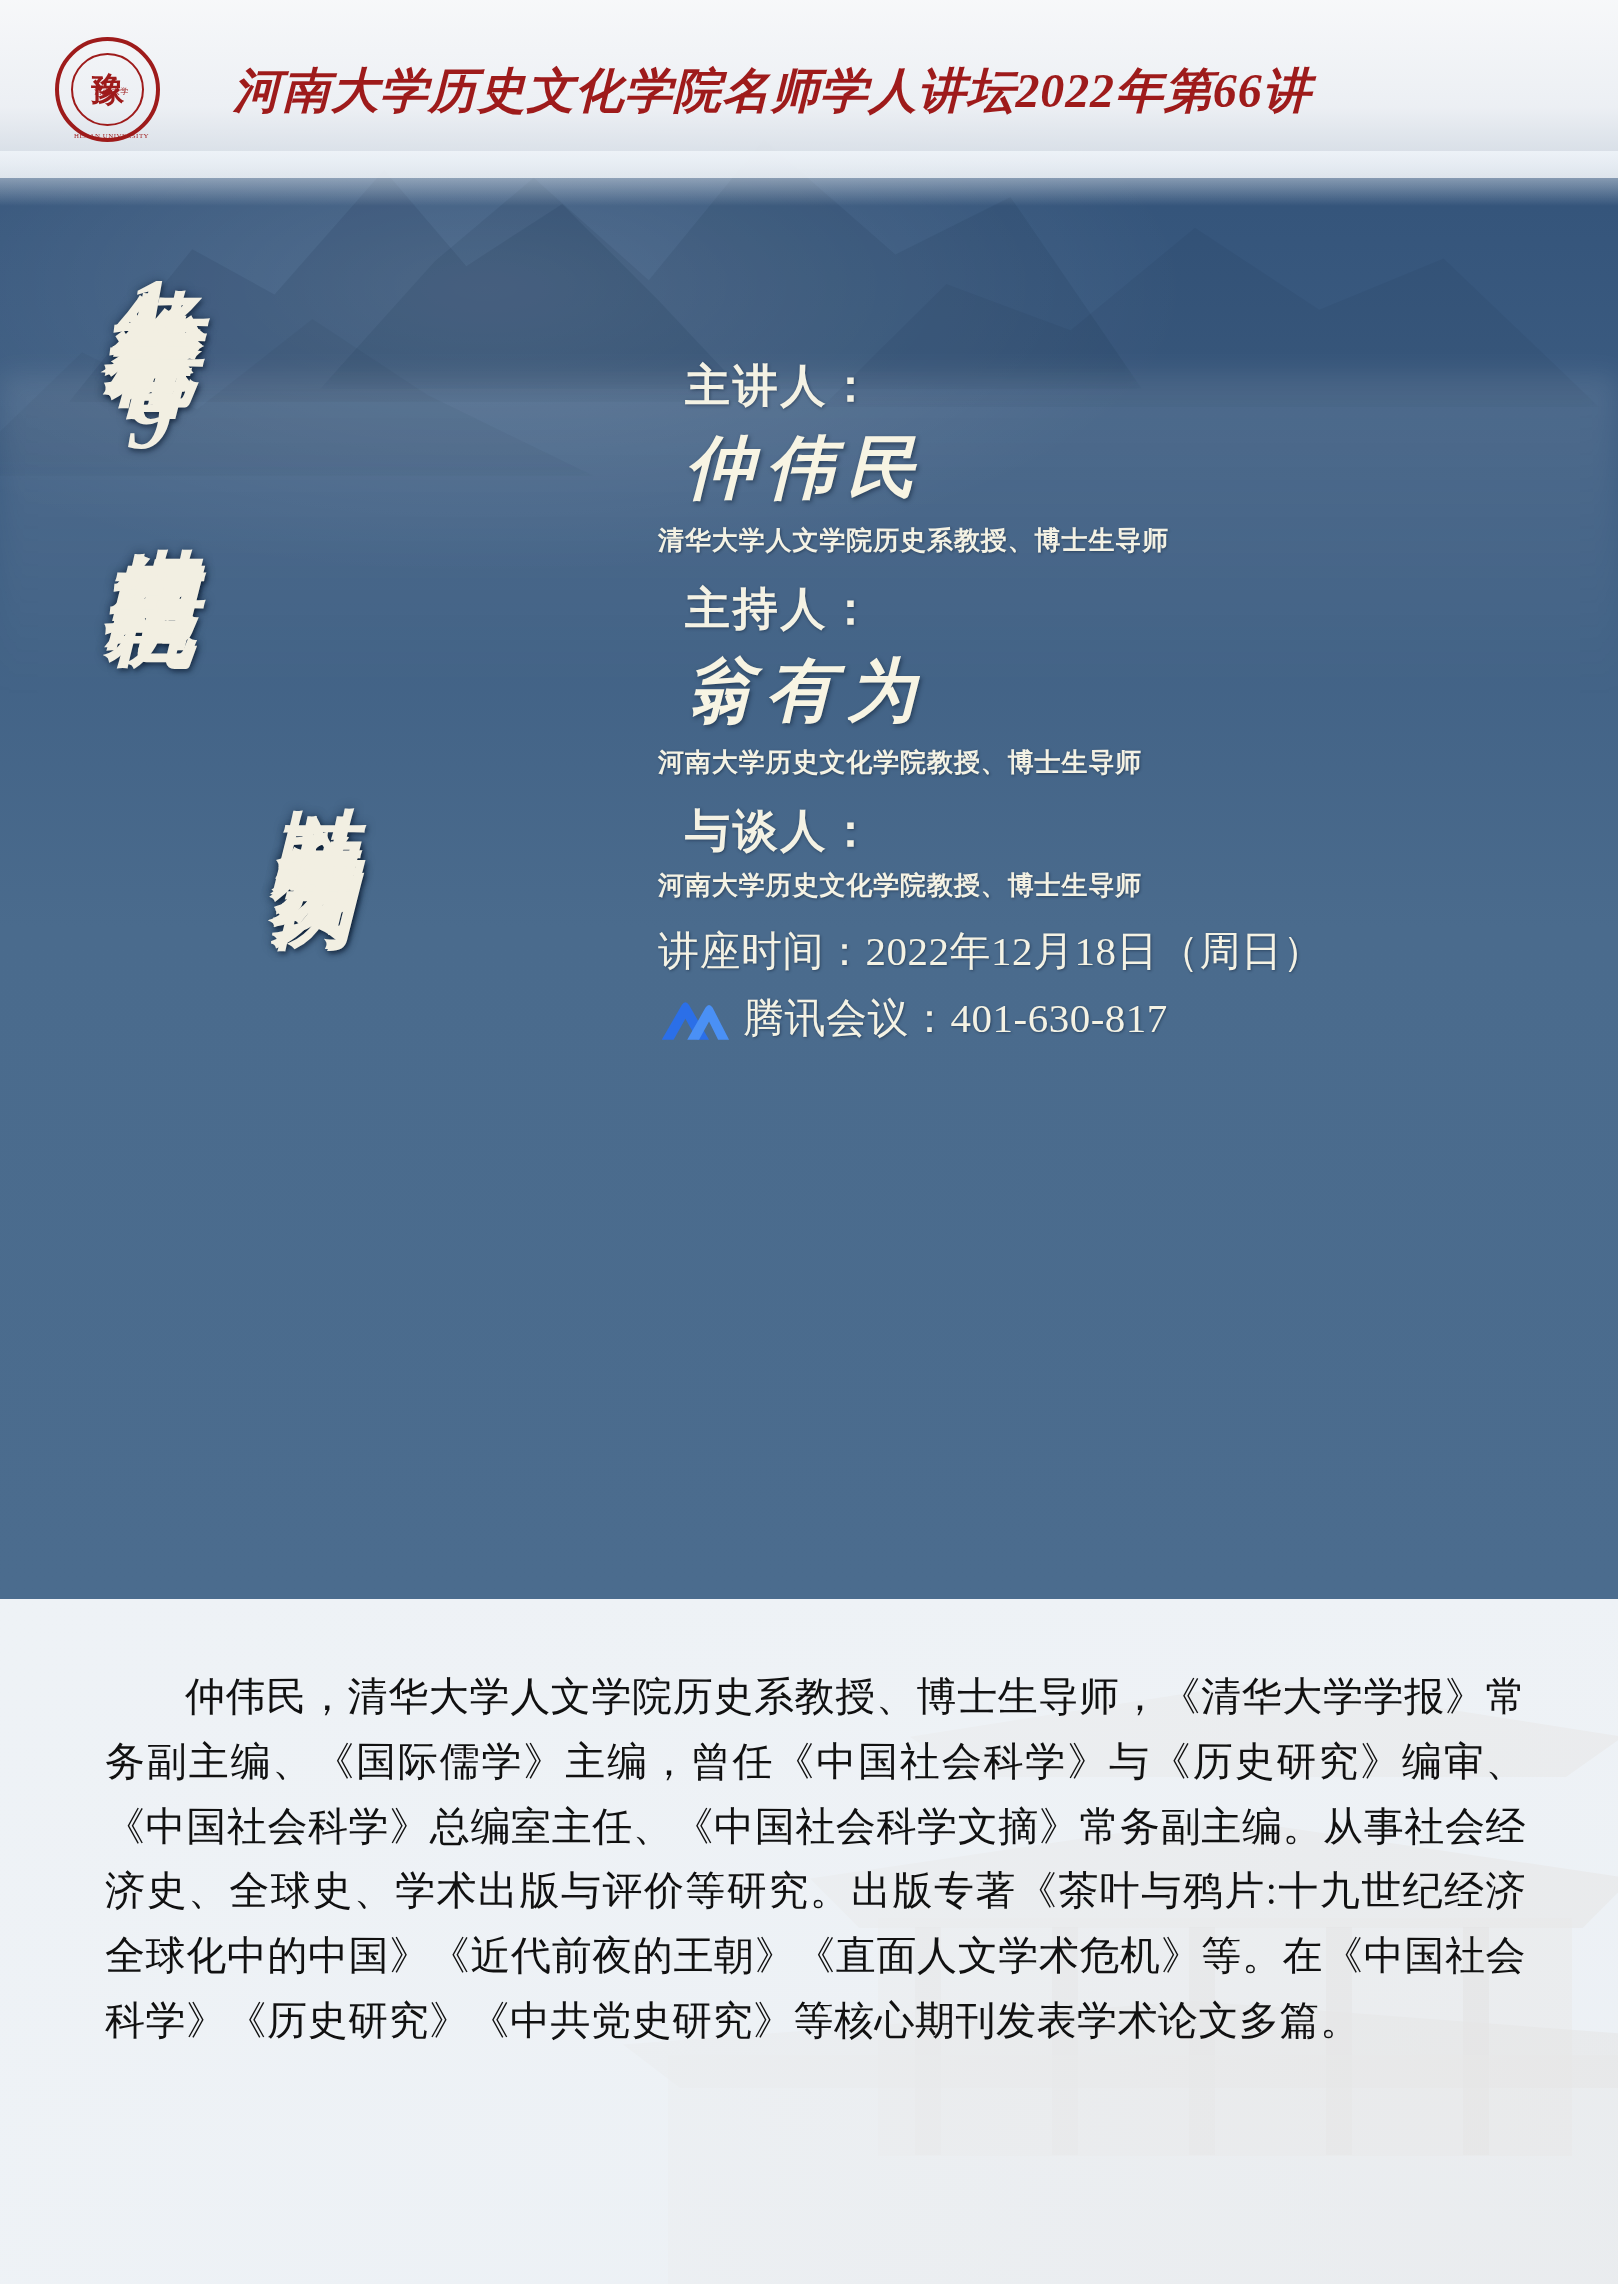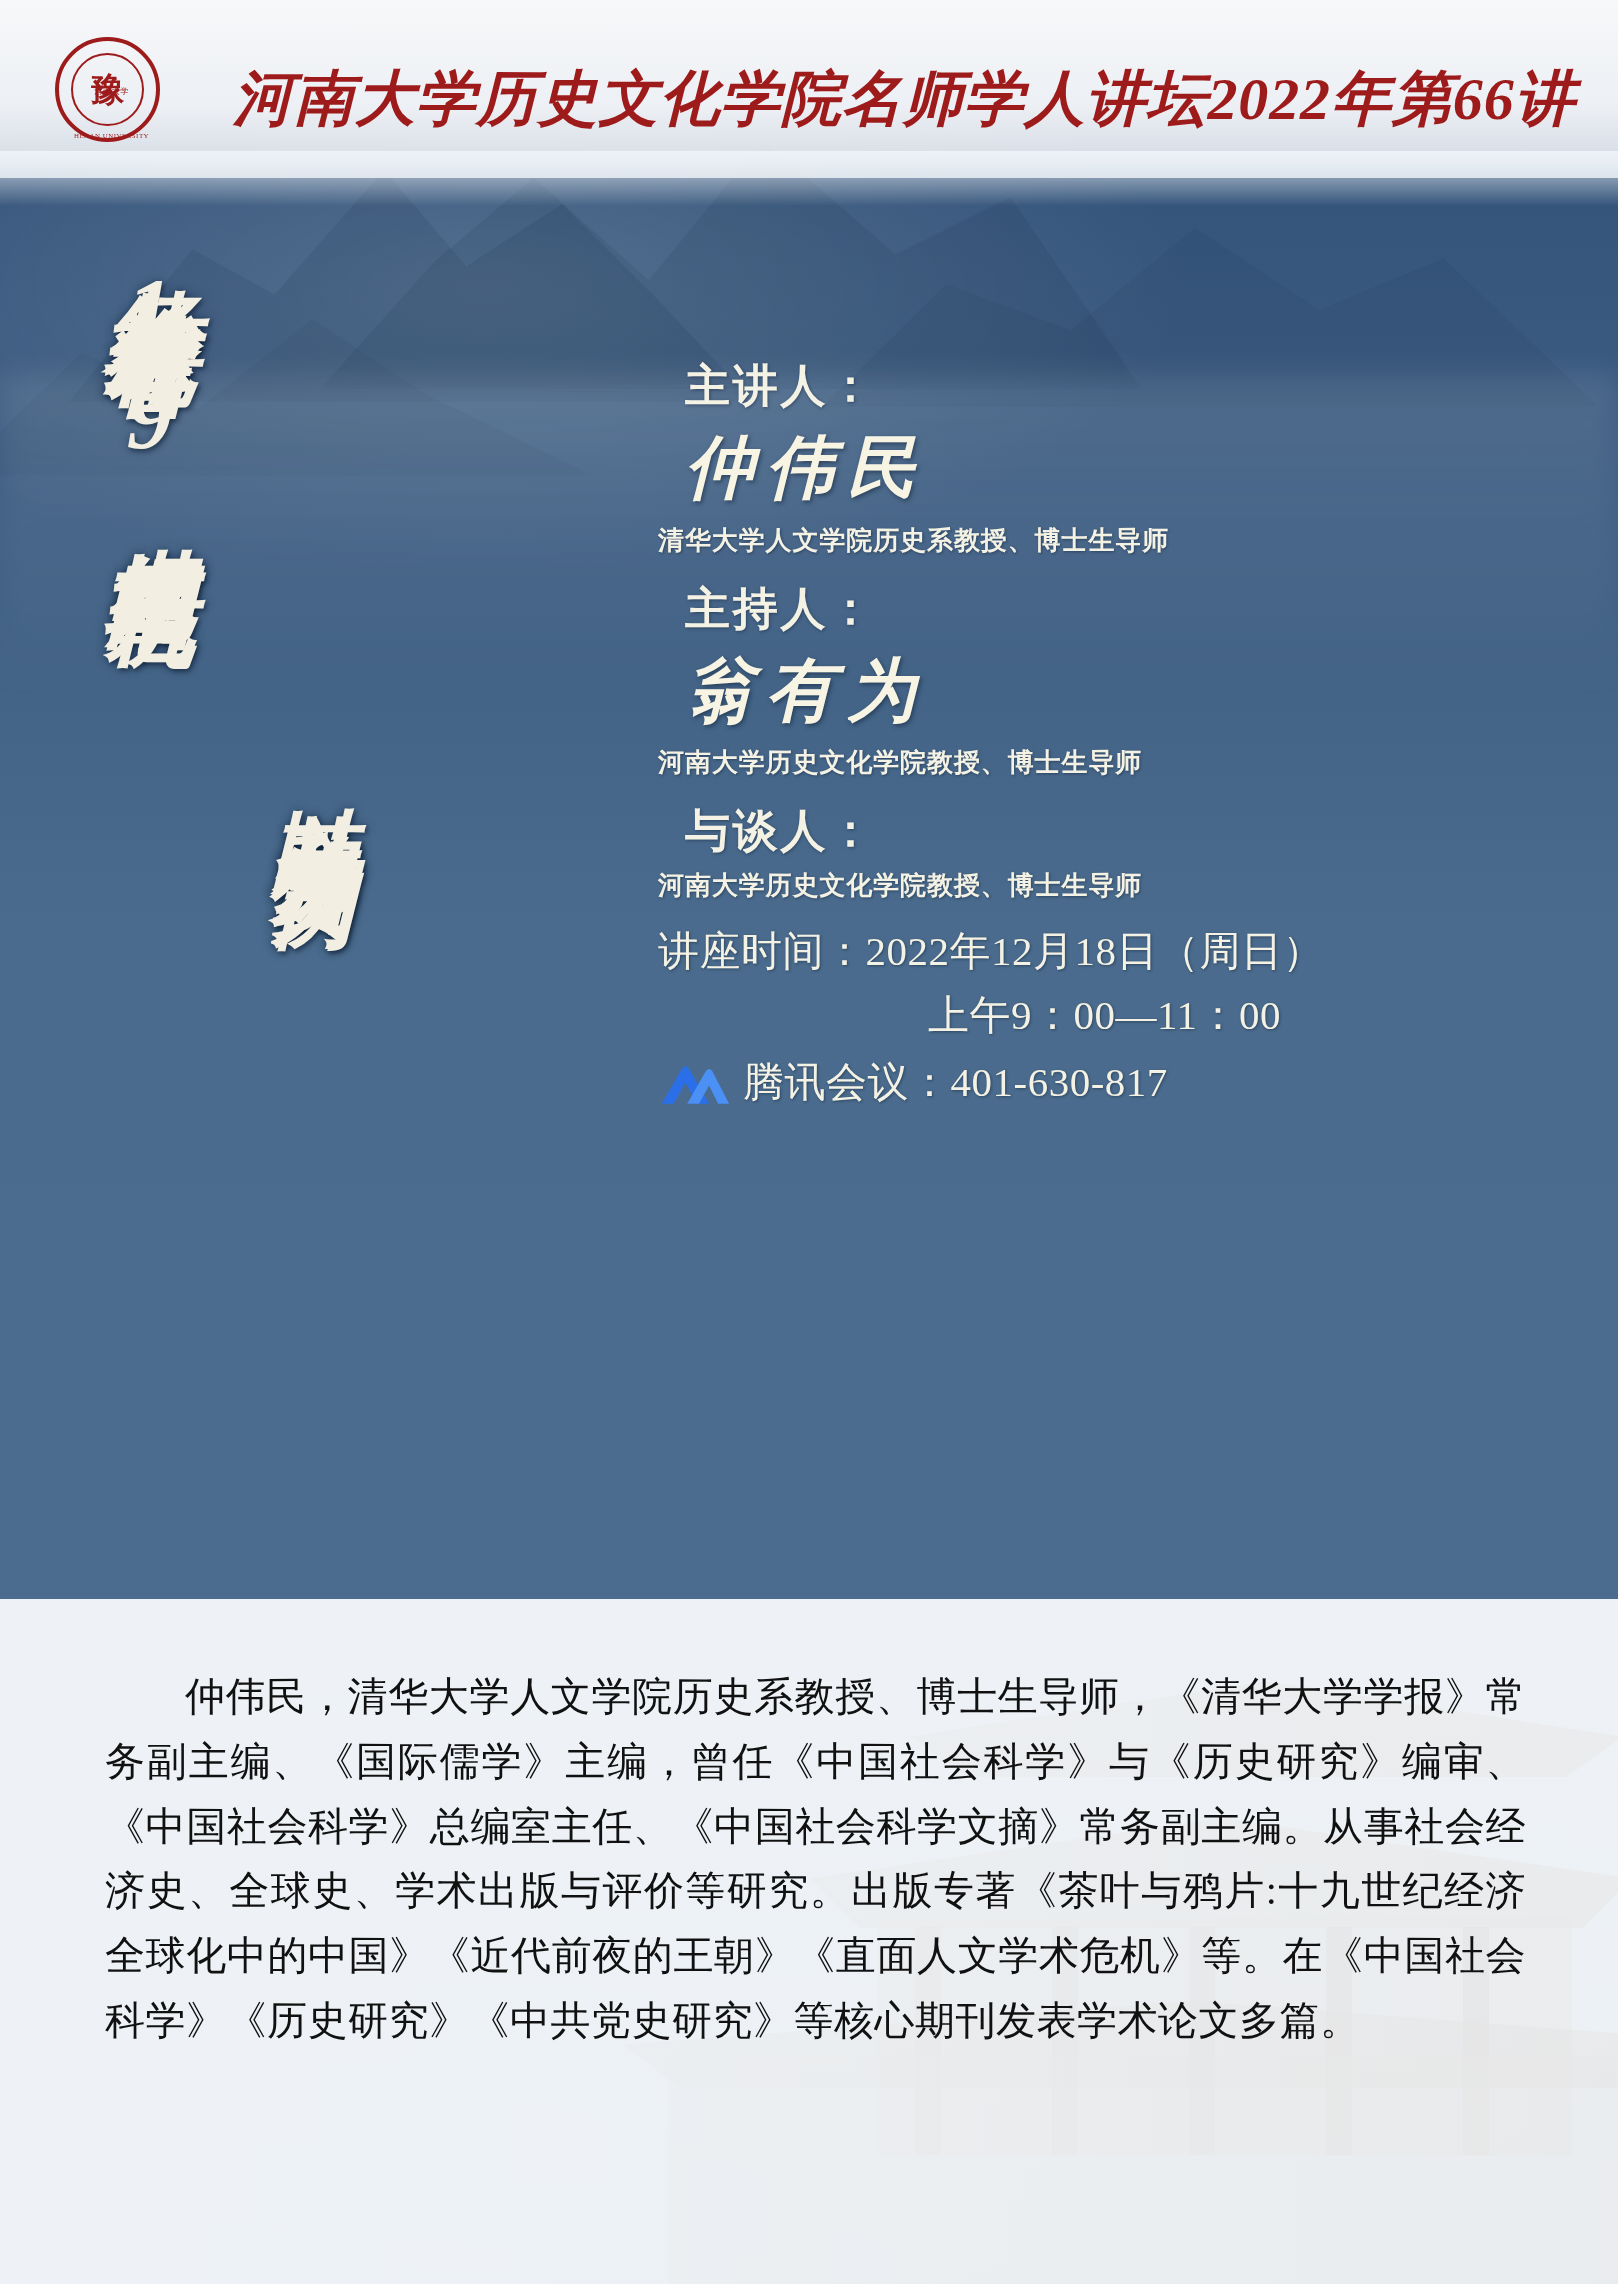--- a/index.html
+++ b/index.html
@@ -112,21 +112,21 @@
     white-space: nowrap;
     margin-top: 37px;
   }
   .seal-ring-text .t-top { top: 8.2px; left: 50%; transform: translateX(-50%); }
   .seal-ring-text .t-bot { bottom: 7.3px; left: 50%; transform: translateX(-50%); font-size: 6.9px;}
 
   .header-title {
     position: absolute;
     left: 233px;
     top: 59px;
-    font-size: 60px;
+    font-size: 48px;
     font-weight: bold;
     font-style: italic;
     color: #9e1b1b;
     letter-spacing: 0.9px;
     white-space: nowrap;
     font-family: "Liberation Serif", "DejaVu Serif", serif;
   }
 
   
   .v-title {
@@ -320,21 +320,20 @@
       <div class="affil">清华大学人文学院历史系教授、博士生导师</div>
 
       <div class="lbl">主持人：</div>
       <div class="name">翁有为</div>
       <div class="affil">河南大学历史文化学院教授、博士生导师</div>
 
       <div class="lbl">与谈人：</div>
       <div class="affil">河南大学历史文化学院教授、博士生导师</div>
 
       <div class="meta">讲座时间：2022年12月18日（周日）</div>
-      <div class="meta indent">上午9：00—11：00</div>
 
       <div class="meeting-row">
         <div class="tm-logo">
           <svg width="73" height="50" viewBox="0 0 160 110" xmlns="http://www.w3.org/2000/svg">
             <path d="M8 96 L52 20 Q60 8 68 20 L112 96 L86 96 L60 50 L34 96 Z" fill="#2b6fe8"></path>
             <path d="M64 96 L104 26 Q112 14 120 26 L156 96 L132 96 L112 56 L90 96 Z" fill="#4a90f5"></path>
           </svg>
         </div>
         <div class="meeting-text">腾讯会议：401-630-817</div>
       </div>

